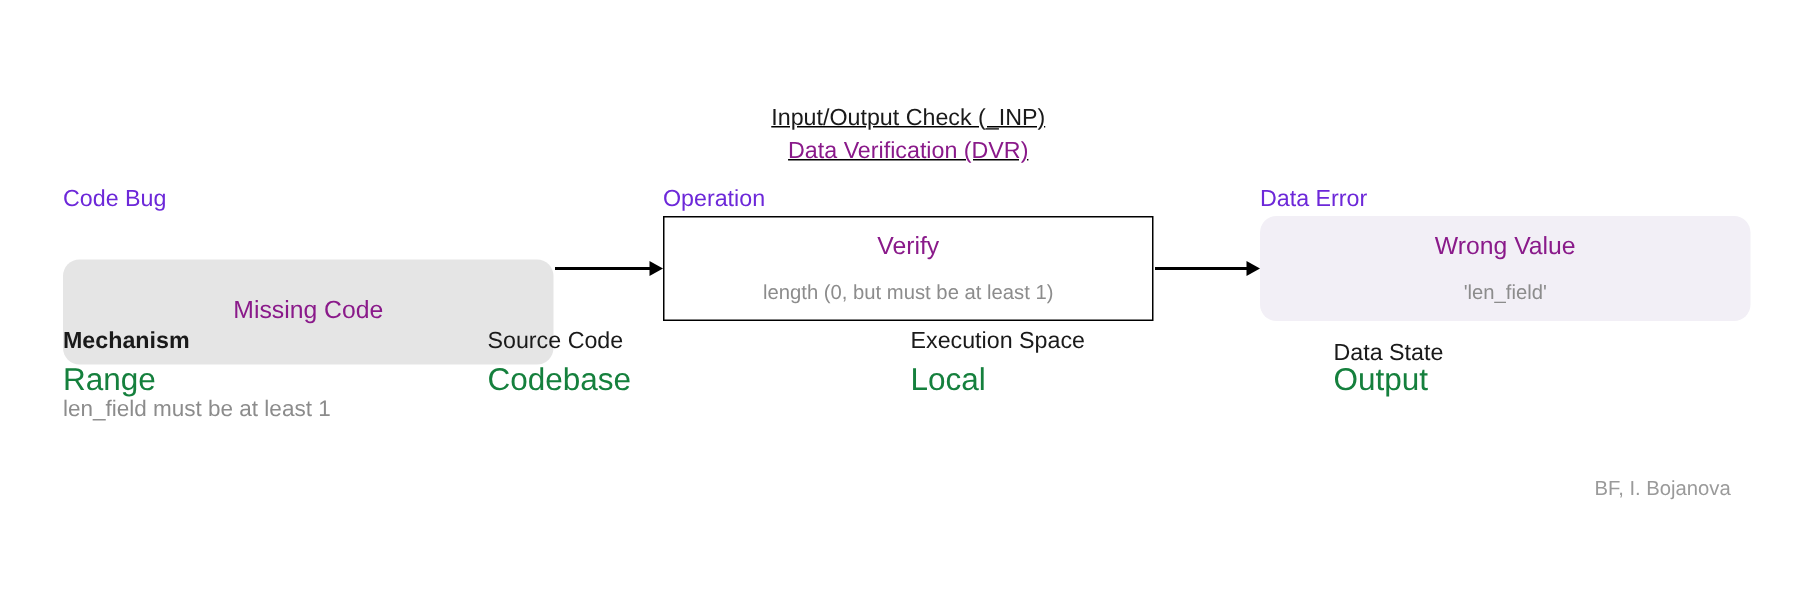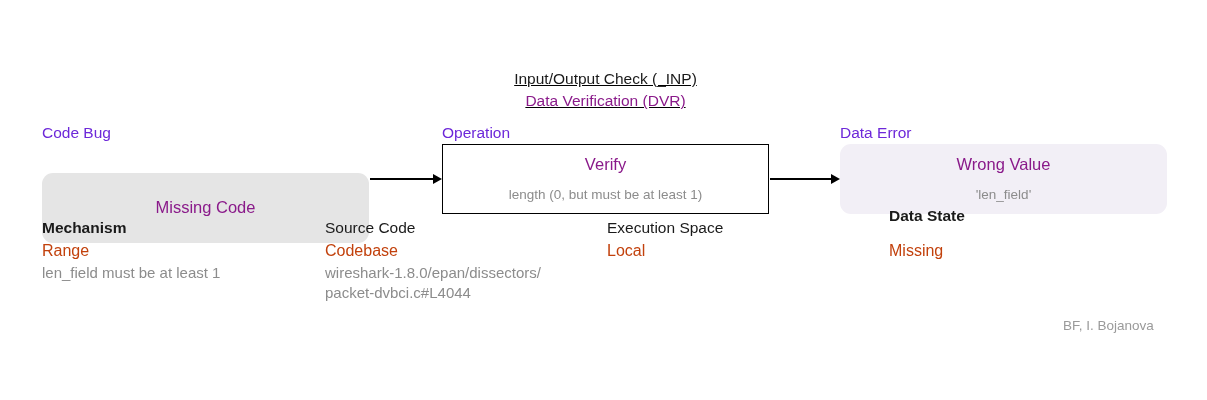--- a/index.html
+++ b/index.html
@@ -29,22 +29,22 @@
   }
   .attr-label {
     position: absolute;
     font-size: 15.5px;
     color: #1a1a1a;
     white-space: nowrap;
     line-height: 1.25;
   }
   .attr-value {
     position: absolute;
-    font-size: 16px;
-    color: #c2410c;
+    font-size: 21px;
+    color: #15803d;
     white-space: nowrap;
     line-height: 1.25;
     text-align: right;
   }
   .detail-text {
     position: absolute;
     font-size: 15px;
     color: #8c8c8c;
     line-height: 1.33;
   }
@@ -152,33 +152,32 @@
 
   <div class="cat-label" style="left:442px; top:123px; width:327px; text-align:left;">Operation</div>
 
   <div class="node node-op" style="left:442px; top:144px; width:327px; height:70px;">
     <div class="node-title">Verify</div>
     <div class="node-sub">length  (0, but must be at least 1)</div>
   </div>
 
   <div class="attr-label" style="left:325px; top:218px;">Source Code</div>
   <div class="attr-value" style="left:325px; top:241px;">Codebase</div>
-  <div class="detail-text" style="left:325px; top:263px; width:218px; word-break:break-all;">wireshark-1.8.0/epan/dissectors/packet-dvbci.c#L4044</div>
 
   <div class="attr-label" style="left:607px; top:218px;">Execution Space</div>
   <div class="attr-value" style="left:607px; top:241px;">Local</div>
 
   <div class="arrow" style="left:770px; top:178px; width:62px;"></div>
   <div class="arrow-head" style="left:831px; top:173.5px;"></div>
 
   <div class="cat-label" style="left:840px; top:123px;">Data Error</div>
 
   <div class="node node-error" style="left:840px; top:144px; width:327px; height:70px;">
     <div class="node-title">Wrong Value</div>
     <div class="node-sub">'len_field'</div>
   </div>
 
-  <div class="attr-label" style="left:889px; top:206px;font-weight:bold;">Data State</div>
-  <div class="attr-value" style="left:889px; top:241px;">Missing</div>
+  <div class="attr-label" style="left:889px; top:226px;">Data State</div>
+  <div class="attr-value" style="left:889px; top:241px;">Output</div>
 
   <div class="credit" style="left:1063px; top:318px;">BF, I. Bojanova</div>
 
 </div>
 
 </body></html>

